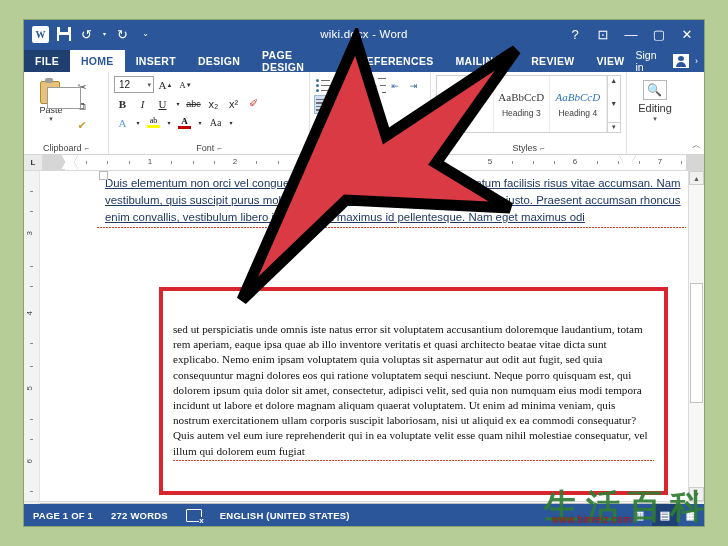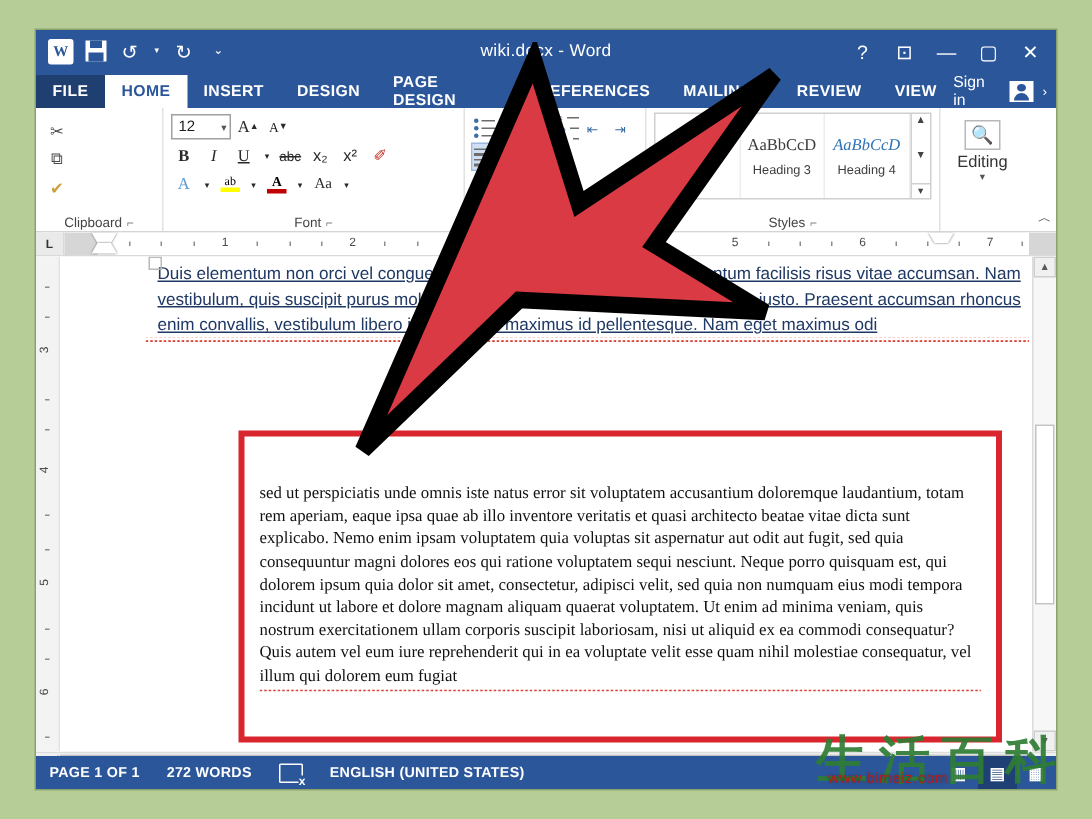--- a/index.html
+++ b/index.html
@@ -245,20 +245,29 @@
       <span>Sign in</span>
       <div class="acct-ico"></div>
       <div class="ribchev">›</div>
     </div>
   </div>
 
   <div class="ribbon">
 
     <div class="rgroup" style="width:74px;">
       <div class="rbody">
+        <div class="paste-btn">
+          <div class="clip-ico">
+            <div class="board"></div>
+              <div class="clipt"></div>
+              <div class="page"></div>
+          </div>
+          <div class="paste-lbl">Paste</div>
+          <div class="mini-arrow">▾</div>
+        </div>
         <div class="clipcol">
           <div class="sm-ico">✂</div>
           <div class="sm-ico">⧉</div>
           <div class="sm-ico" style="color:#c8a13a;">✔</div>
         </div>
       </div>
       <div class="glabel">
         <span>Clipboard</span><span class="dlg">⌐</span>
       </div>
     </div>

